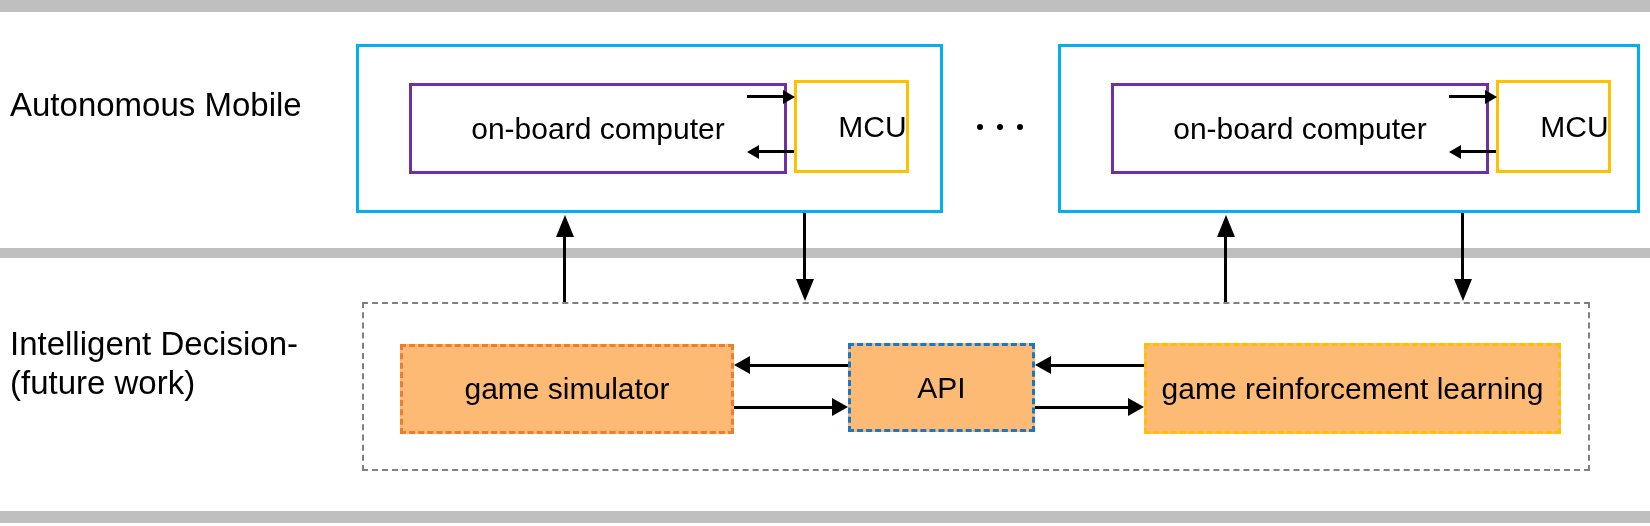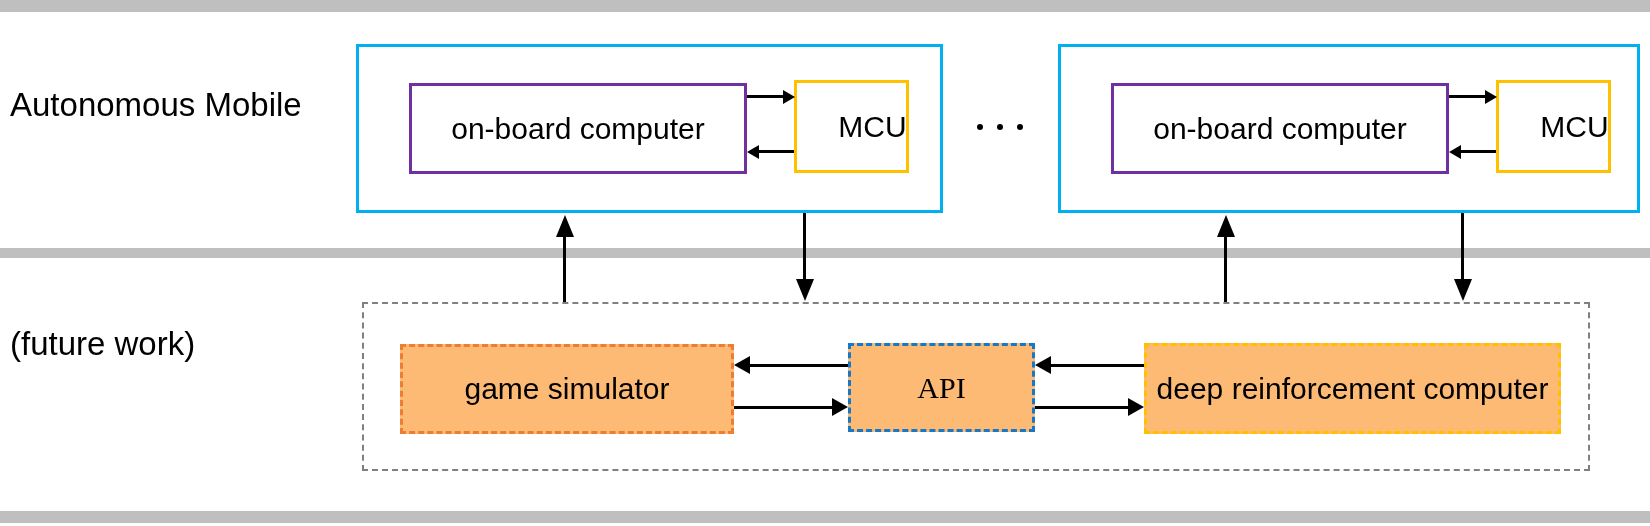--- a/index.html
+++ b/index.html
@@ -22,21 +22,21 @@
   .section-label span{display:block;}
 
   .robot-box{
     position:absolute;top:44px;height:169px;
     border:3px solid #00b0f0;background:#fff;box-sizing:border-box;
   }
   .robot-1{left:356px;width:587px;}
   .robot-2{left:1058px;width:582px;}
 
   .computer-box{
-    position:absolute;left:50px;top:36px;width:338px;height:91px;
+    position:absolute;left:50px;top:36px;width:378px;height:91px;
     border:3px solid #7030a0;box-sizing:border-box;
     display:flex;align-items:center;justify-content:center;
     font-size:30px;white-space:nowrap;
   }
   .mcu-box{
     position:absolute;left:435px;top:33px;width:115px;height:93px;
     border:3px solid #ffc000;box-sizing:border-box;
     display:flex;align-items:center;justify-content:center;
     font-size:30px;
     padding-left:42px;
@@ -58,36 +58,37 @@
   .dm-container{
     position:absolute;left:362px;top:302px;width:1228px;height:169px;
     border:2px dashed #808080;box-sizing:border-box;
   }
   .dashed-box{
     position:absolute;box-sizing:border-box;background:#fdba74;
     display:flex;align-items:center;justify-content:center;
     font-size:30px;white-space:nowrap;
   }
   .game-box{left:400px;top:344px;width:334px;height:90px;border:3px dashed #ed7d31;}
-  .api-box{left:848px;top:343px;width:187px;height:89px;border:3px dashed #1778c8;font-family:Liberation Serif, serif;}
+  .api-box{left:848px;top:343px;width:187px;height:89px;border:3px dashed #1778c8;}
   .drl-box{left:1144px;top:343px;width:417px;height:91px;border:3px dashed #ffc000;}
 </style>
 </head>
 <body>
 
 <div class="canvas">
 
   <div class="bar bar-top"></div>
   <div class="bar bar-mid"></div>
   <div class="bar bar-bottom"></div>
 
   <div class="section-label label-top">
     <span>Autonomous Mobile</span>
   </div>
   <div class="section-label label-bottom">
+    <span>Intelligent Decision-</span>
     <span>(future work)</span>
   </div>
 
   <div class="robot-box robot-1">
     <div class="computer-box">on-board computer</div>
     <div class="mcu-box">MCU</div>
     <div>
       <div class="shaft-h" style="left:388px;top:48px;width:36px;"></div>
       <div class="tri tri-right-sm" style="left:424px;top:43px;"></div>
     </div>
@@ -131,21 +132,21 @@
   </div>
   <div>
     <div class="shaft-v" style="left:1461px;top:213px;height:68px;"></div>
     <div class="tri tri-down" style="left:1454px;top:279px;"></div>
   </div>
 
   <div class="dm-container"></div>
 
   <div class="dashed-box game-box">game simulator</div>
   <div class="dashed-box api-box">API</div>
-  <div class="dashed-box drl-box">deep reinforcement computer</div>
+  <div class="dashed-box drl-box">game reinforcement learning</div>
 
   <div>
     <div class="tri tri-left" style="left:734px;top:356px;"></div>
     <div class="shaft-h" style="left:750px;top:364px;width:98px;"></div>
   </div>
   <div>
     <div class="shaft-h" style="left:734px;top:406px;width:98px;"></div>
     <div class="tri tri-right" style="left:832px;top:398px;"></div>
   </div>
   <div>

